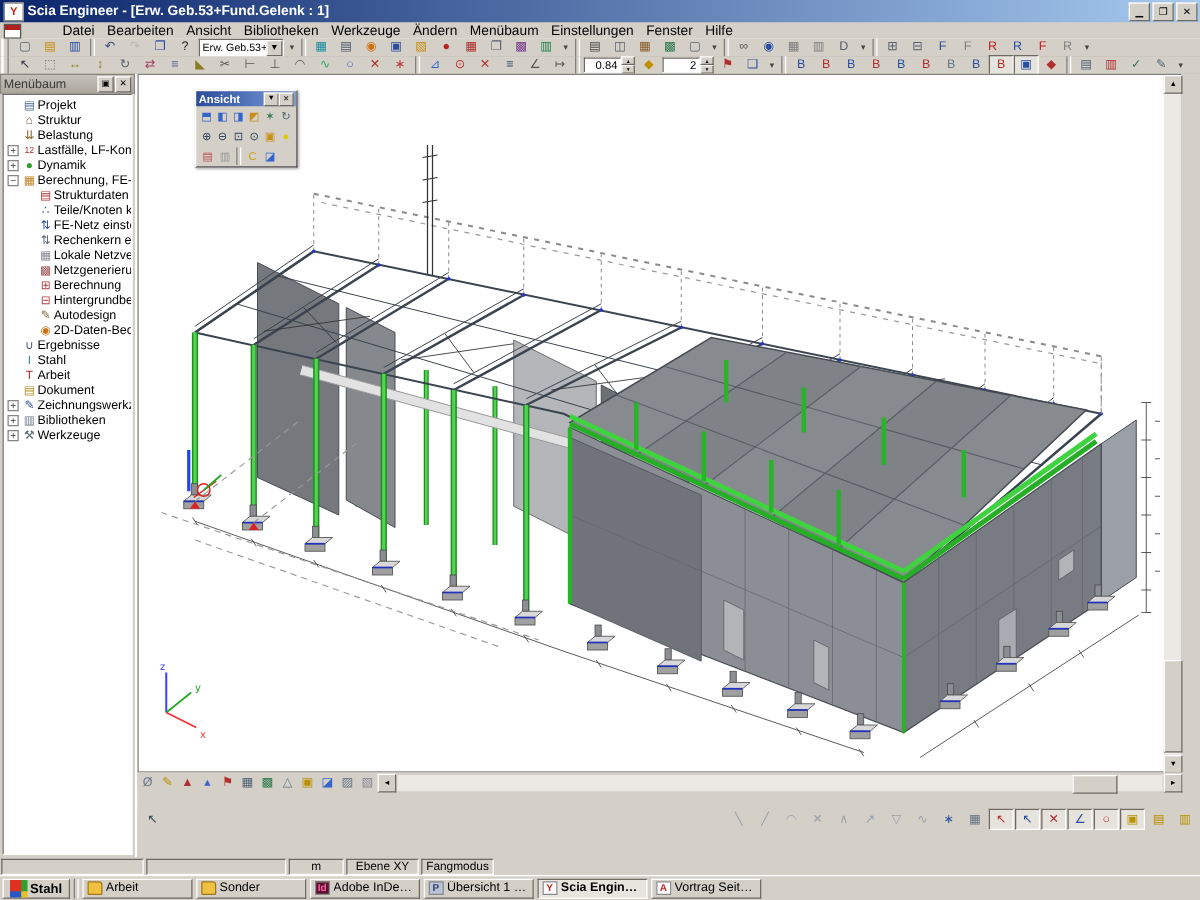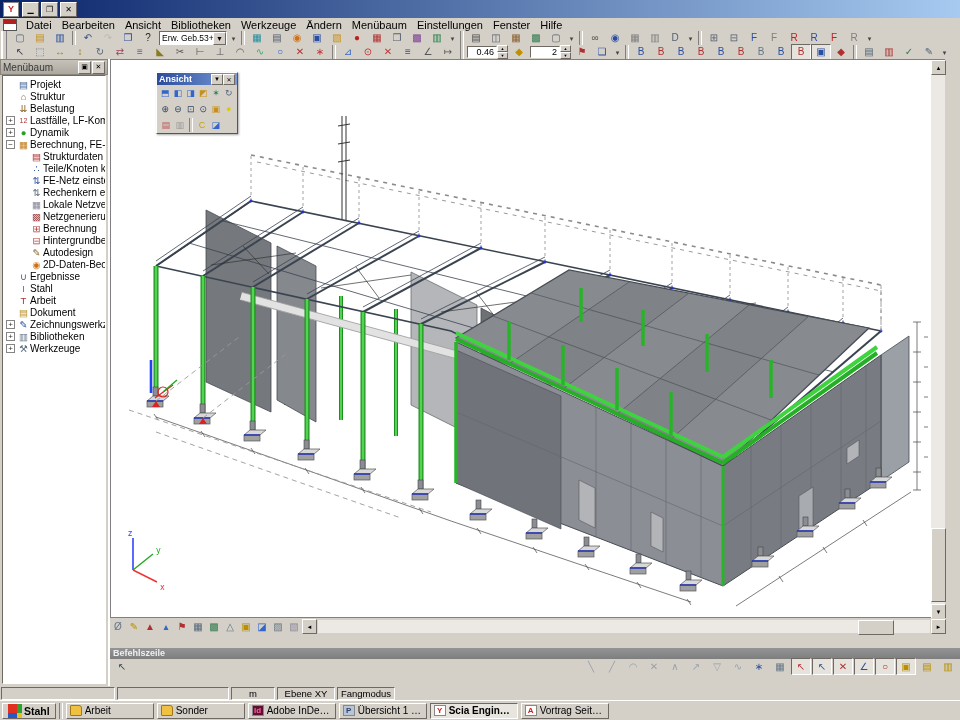--- a/index.html
+++ b/index.html
@@ -100,30 +100,31 @@
   #ansicht .ahbtn{width:10px;height:9px;font-size:6px;display:flex;align-items:center;justify-content:center;}
   .arow{display:flex;align-items:center;padding:1px 2px;}
   .arow .tbicon{width:12px;height:12px;font-size:9px;}
   svg text{font-family:"DejaVu Sans",sans-serif;}
 </style>
 </head>
 <body>
 
 <div id="titlebar">
   <span class="app-icon">Y</span>
+  <span id="wtitle">Scia Engineer - [Erw. Geb.53+Fund.Gelenk : 1]</span>
   <span class="winbtns">
     <span class="winbtn raised">▁</span>
     <span class="winbtn raised">❐</span>
     <span class="winbtn raised">✕</span>
   </span>
 </div>
 
 <div id="menubar">
   <span class="mdiicon"></span>
-  <nav style="display:flex;">
+  <nav style="display:flex;margin-left:24px;">
       <span class="mitem">Datei</span>
       <span class="mitem">Bearbeiten</span>
       <span class="mitem">Ansicht</span>
       <span class="mitem">Bibliotheken</span>
       <span class="mitem">Werkzeuge</span>
       <span class="mitem">Ändern</span>
       <span class="mitem">Menübaum</span>
       <span class="mitem">Einstellungen</span>
       <span class="mitem">Fenster</span>
       <span class="mitem">Hilfe</span>
@@ -221,21 +222,21 @@
   <span style="display:flex;">
       <span class="tbicon" style="color: rgb(51, 102, 204);">⊿</span>
       <span class="tbicon" style="color: rgb(192, 51, 51);">⊙</span>
       <span class="tbicon" style="color: rgb(192, 51, 51);">✕</span>
       <span class="tbicon" style="color: rgb(51, 85, 119);">≡</span>
       <span class="tbicon" style="color: rgb(85, 85, 85);">∠</span>
       <span class="tbicon" style="color: rgb(85, 85, 85);">↦</span>
     </span>
   <span class="tb-sep"></span>
   <span class="spin">
-    <span class="sval">0.46</span>
+    <span class="sval">0.84</span>
     <span class="sarr">
         <span class="raised">▲</span>
         <span class="raised">▼</span>
       </span>
   </span>
   <span style="display:flex;">
       <span class="tbicon" style="color: rgb(192, 144, 0);">◆</span>
     </span>
   <span class="spin">
     <span class="sval">2</span>
@@ -724,21 +725,20 @@
       </span>
     <span class="sbtnh raised">◄</span>
     <div id="htrack">
       <div id="hthumb" class="raised"></div>
     </div>
     <span class="sbtnh raised">►</span>
     <span id="corner"></span>
   </div>
 
   <div id="cmdpanel">
-    <div id="cmdhdr">Befehlszeile</div>
     <div id="cmdmid">
       <span style="display:flex;">
           <span class="tbicon" style="color: rgb(51, 68, 85);">↖</span>
         </span>
       <span class="spacer"></span>
       <span style="display:flex;gap:1px;">
           <span class="tbicon" style="color: rgb(154, 160, 168);">╲</span>
           <span class="tbicon" style="color: rgb(154, 160, 168);">╱</span>
           <span class="tbicon" style="color: rgb(154, 160, 168);">◠</span>
           <span class="tbicon" style="color: rgb(154, 160, 168);">✕</span>

